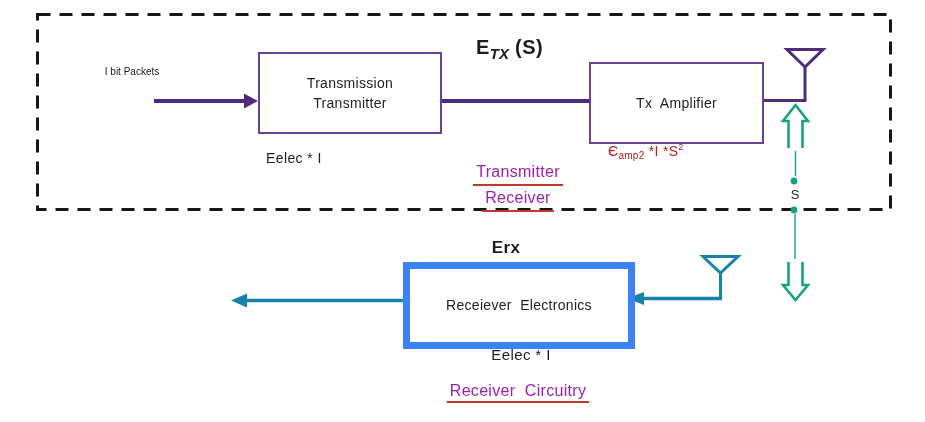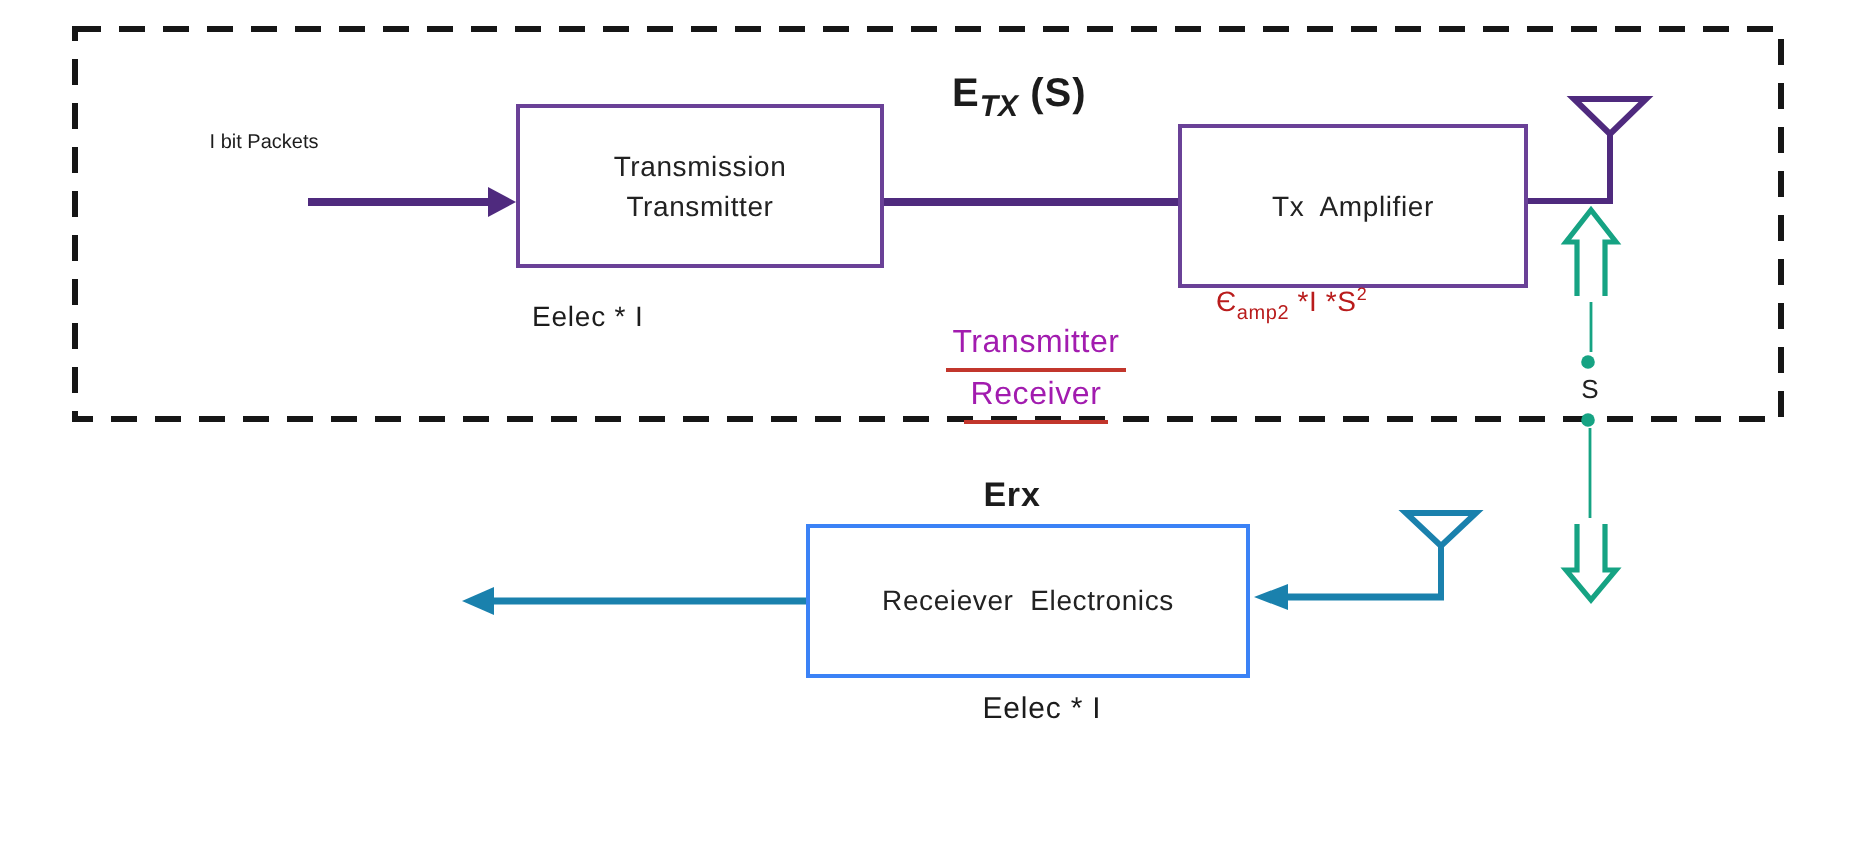--- a/index.html
+++ b/index.html
@@ -9,21 +9,21 @@
   }
   .stage svg.overlay{position:absolute;left:0;top:0;z-index:1;}
   .lbl{position:absolute;z-index:2;white-space:nowrap;}
   .center{text-align:center;}
   .node{
     position:absolute;z-index:2;background:#ffffff;
     display:flex;flex-direction:column;align-items:center;justify-content:center;
     font-size:14px;line-height:1.45;color:#222;letter-spacing:.3px;
   }
   .node.purple{border:2px solid #6a4197;}
-  .node.blue{border:2px solid #3b82f6;}
+  .node.blue{border:7px solid #3b82f6;}
   .tx-elec{left:258px;top:52px;width:180px;height:78px;}
   .tx-amp{left:589px;top:62px;width:171px;height:78px;justify-content:center;}
   .rx-elec{left:403px;top:262px;width:218px;height:73px;}
   .input-label{left:70px;top:66px;width:124px;font-size:10px;}
   .etx{left:476px;top:36px;font-size:20px;font-weight:bold;letter-spacing:.5px;}
   .etx sub{font-size:15px;font-weight:bold;letter-spacing:0;font-style:italic;}
   .cost-tx{left:266px;top:150px;font-size:14px;letter-spacing:.4px;}
   .amp-cost{left:608px;top:142px;font-size:14px;color:#b91c1c;letter-spacing:.3px;}
   .amp-cost sub{font-size:10px;}
   .amp-cost sup{font-size:9px;}
@@ -114,14 +114,17 @@
   <div class="lbl center s-label">S</div>
 
   <div class="lbl center erx">Erx</div>
 
   <div class="node blue rx-elec">
     <span>Receiever&nbsp; Electronics</span>
   </div>
 
   <div class="lbl center cost-rx">Eelec * I</div>
 
+  <div class="lbl center section rx-section">
+    <span class="u">Receiver&nbsp; Circuitry</span>
+  </div>
 
 </div>
 
 </body></html>

